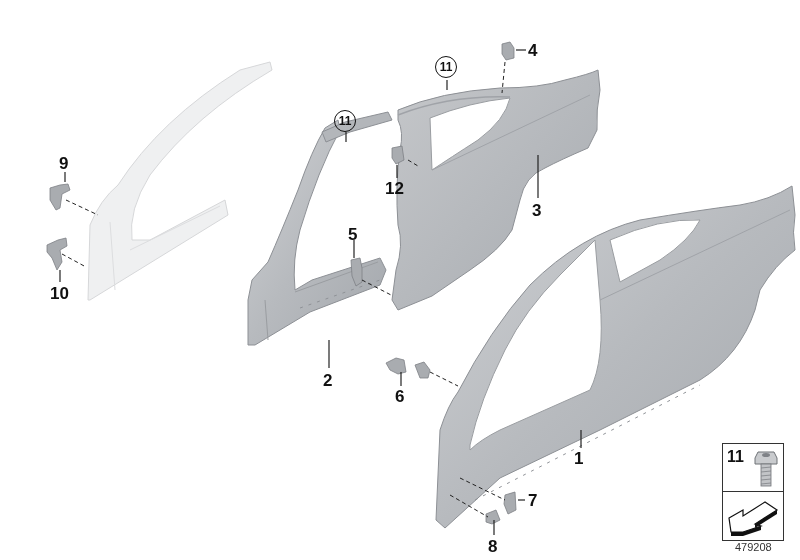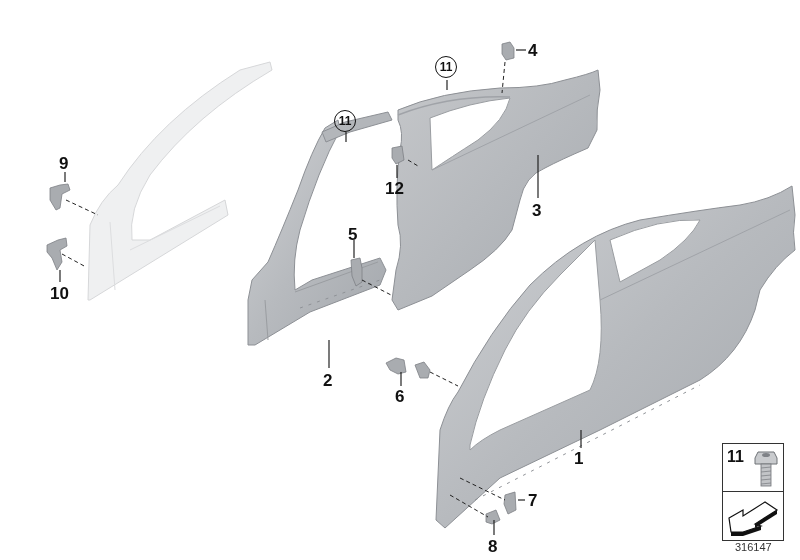--- a/index.html
+++ b/index.html
@@ -156,14 +156,14 @@
           <line x1="8" y1="36" x2="18" y2="35"></line>
         </g>
       </svg>
     </div>
     <svg style="position:absolute;left:4px;top:52px;" width="52" height="40" viewBox="0 0 52 40">
       <path d="M2 22 L16 14 L16 20 L38 6 L50 14 L28 28 L34 30 L16 36 L4 36 Z" fill="#ffffff" stroke="#111" stroke-width="1.2"></path>
       <path d="M4 36 L16 36 L34 30 L34 34 L16 40 L4 40 Z" fill="#111"></path>
       <path d="M50 14 L50 18 L28 32 L28 28 Z" fill="#111"></path>
     </svg>
   </div>
-  <span class="diagram-id">316147</span>
+  <span class="diagram-id">479208</span>
 </div>
 
 </body></html>

